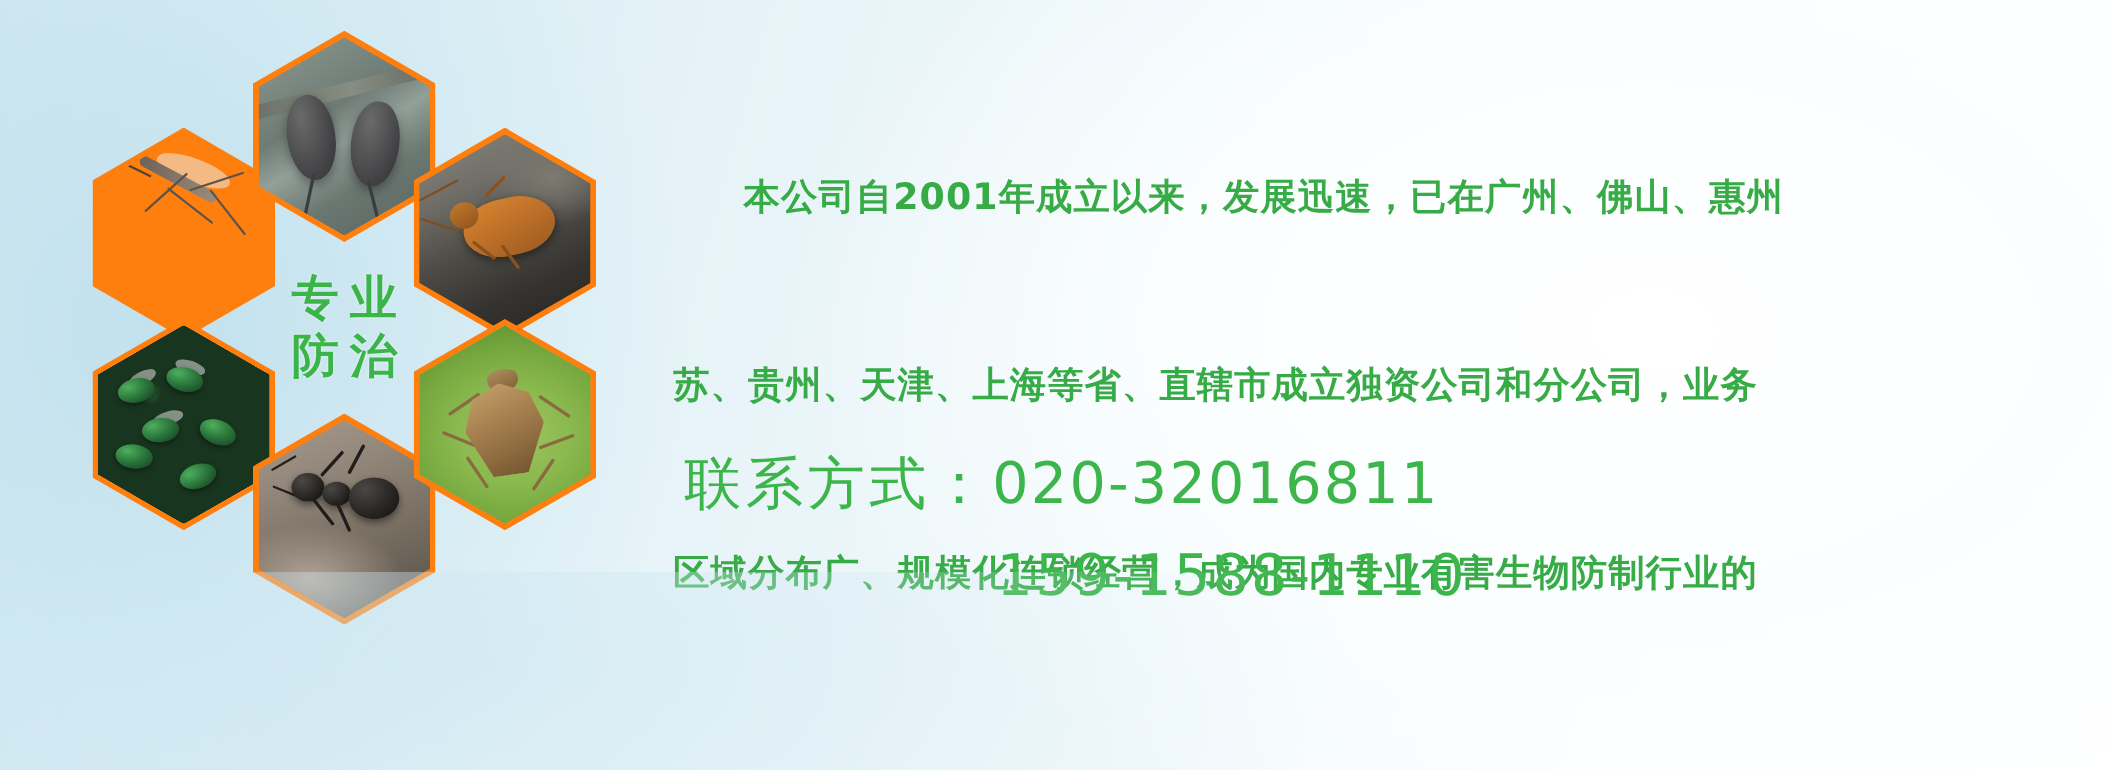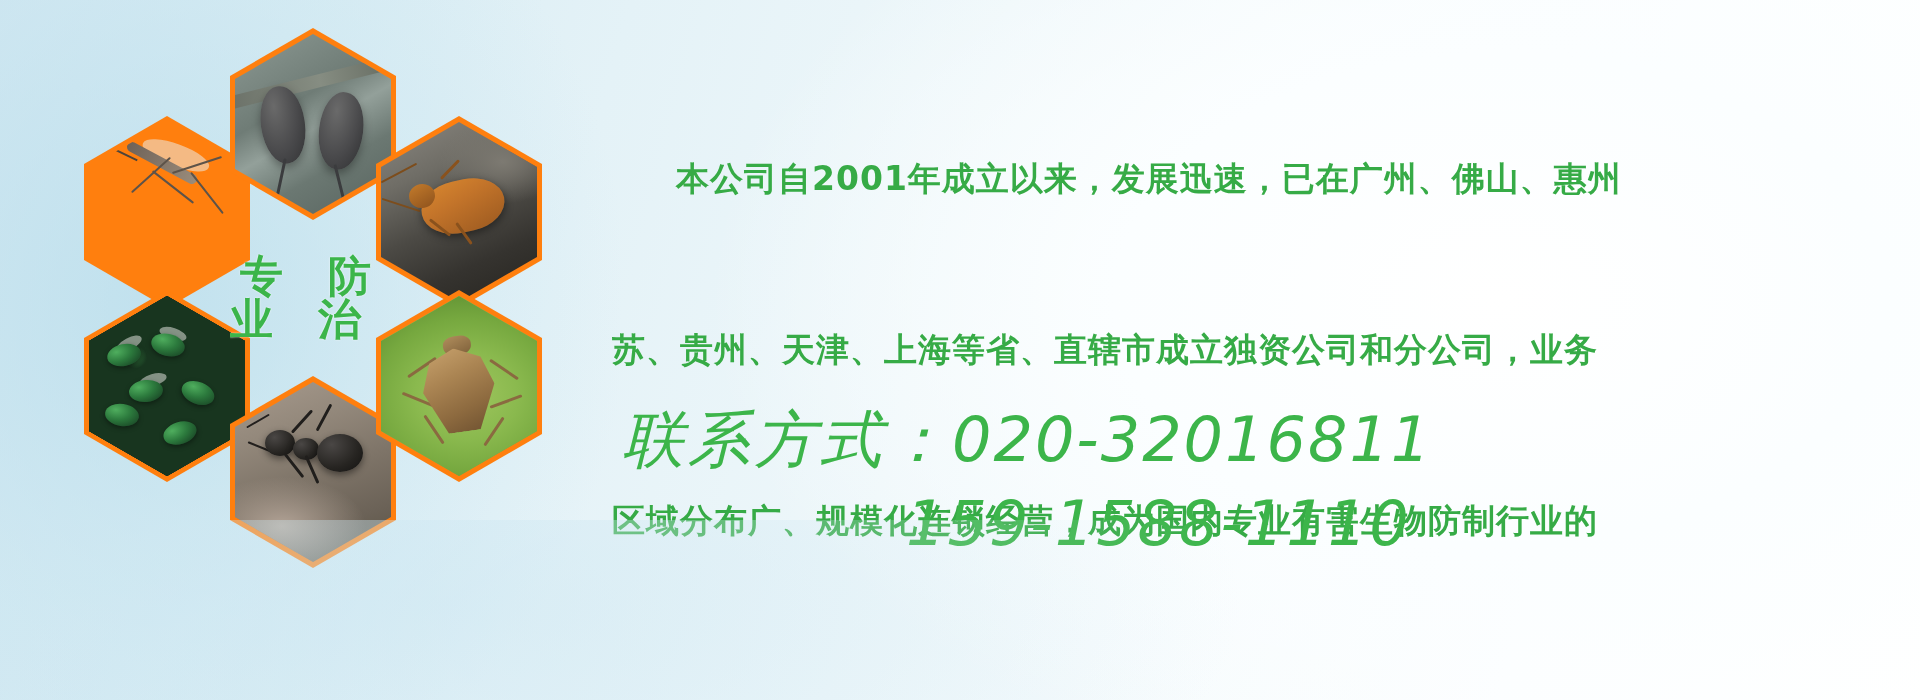--- a/index.html
+++ b/index.html
@@ -48,21 +48,21 @@
   .h-mosquito {left:0px;  top:108px;}
   .h-rats     {left:146px;top:20px;}
   .h-roach    {left:292px;top:108px;}
   .h-flies    {left:0px;  top:282px;}
   .h-ant      {left:146px;top:368px;}
   .h-bug      {left:292px;top:282px;}
   .h-center   {left:146px;top:194px;background:transparent;}
 
   .h-center .label{
     position:absolute;left:0;top:0;width:166px;height:192px;
-    display:flex;align-items:center;justify-content:center;
+    display:flex;flex-direction:column;align-items:center;justify-content:center;
     gap:10px;
   }
   .h-center .label span{
     color:#3bb54a;font-weight:bold;font-size:43px;letter-spacing:10px;
     text-indent:10px;line-height:1;
     font-family:"DejaVu Sans","Liberation Sans",sans-serif;
     text-shadow:0 0 2px rgba(255,255,255,.9);
   }
 
   
@@ -228,24 +228,23 @@
     white-space:pre-wrap;
     text-shadow:0 0 1px rgba(255,255,255,.6);
   }
   .intro .line{display:block;}
   .intro .line.first{text-indent:64px;}
 
   .contact{
     position:absolute;left:10px;top:398px;width:1290px;
     color:#3cb54a;
     font-family:"DejaVu Sans","Liberation Sans",sans-serif;
-    font-size:62px;
+    font-size:52px;
     line-height:84px;
     letter-spacing:2px;
-    font-style:italic;
   }
   .contact .c-line{display:block;white-space:pre;}
   .contact .c-line.second{padding-left:284px;}
   .contact .c-label{letter-spacing:4px;}
 </style>
 </head>
 <body>
 
 <div class="stage">
 

